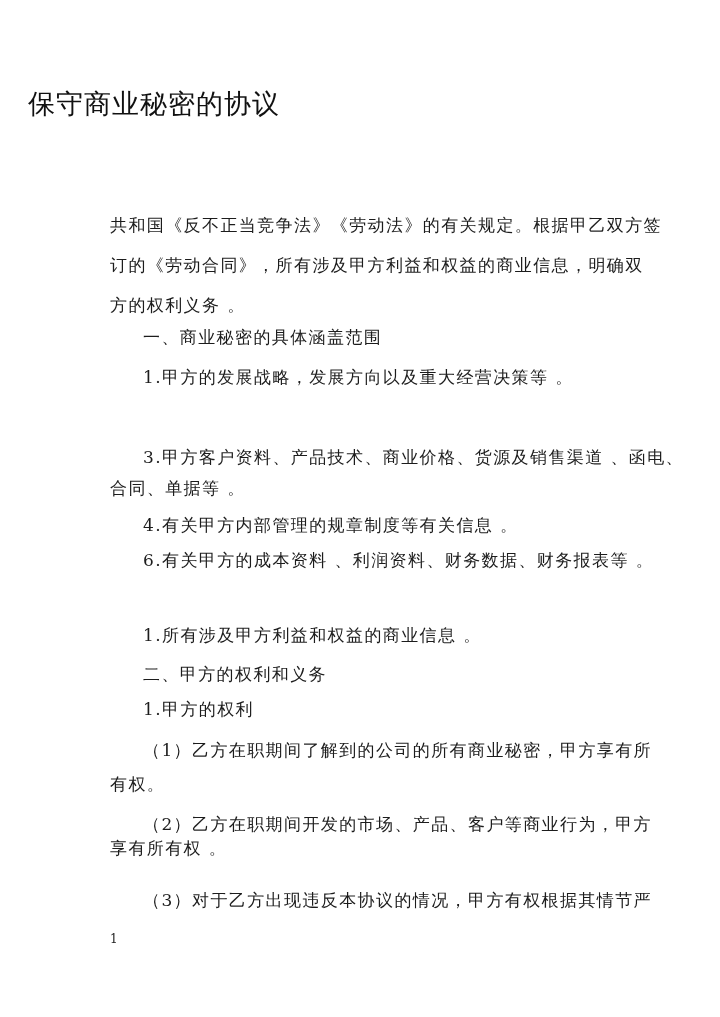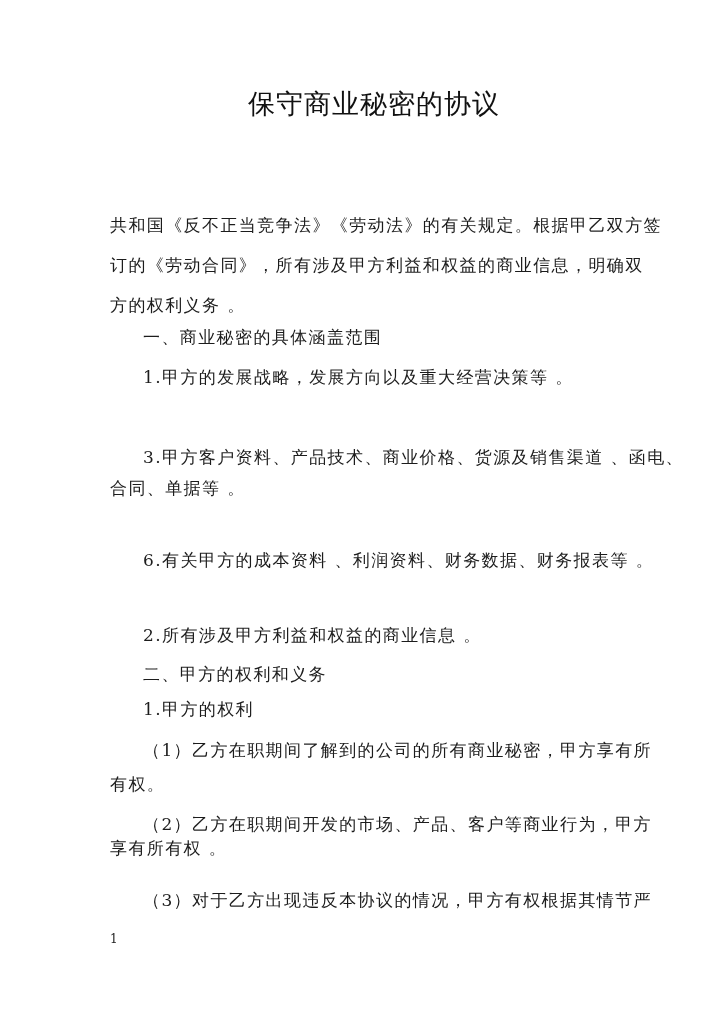--- a/index.html
+++ b/index.html
@@ -19,21 +19,21 @@
       position: absolute;
       left: 0; top: 0;
       width: 720px; height: 1017px;
       background: #ffffff;
     }
     .title {
       position: absolute;
       left: 0;
       width: 720px;
       top: 86px;
-      text-align: center;
+      text-align: left;
       font-size: 27px;
       letter-spacing: 1px;
       color: #111;
       padding-left: 28px;
       box-sizing: border-box;
     }
     .line {
       position: absolute;
       left: 110px;
       width: 500px;
@@ -59,22 +59,23 @@
   <div class="title">保守商业秘密的协议</div>
 
   <div class="line" style="top:213px">共和国《反不正当竞争法》《劳动法》的有关规定。根据甲乙双方签</div>
   <div class="line" style="top:253px">订的《劳动合同》，所有涉及甲方利益和权益的商业信息，明确双</div>
   <div class="line" style="top:293px">方的权利义务 。</div>
 
   <div class="line indent" style="top:325px">一、商业秘密的具体涵盖范围</div>
   <div class="line indent" style="top:365px">1.甲方的发展战略，发展方向以及重大经营决策等 。</div>
   <div class="line indent" style="top:445px">3.甲方客户资料、产品技术、商业价格、货源及销售渠道 、函电、</div>
   <div class="line" style="top:476px">合同、单据等 。</div>
+  <div class="line indent" style="top:513px">4.有关甲方内部管理的规章制度等有关信息 。</div>
   <div class="line indent" style="top:548px">6.有关甲方的成本资料 、利润资料、财务数据、财务报表等 。</div>
-  <div class="line indent" style="top:623px">2.所有涉及甲方利益和权益的商业信息 。</div>
+  <div class="line indent" style="top:623px">1.所有涉及甲方利益和权益的商业信息 。</div>
 
   <div class="line indent" style="top:662px">二、甲方的权利和义务</div>
   <div class="line indent" style="top:697px">1.甲方的权利</div>
   <div class="line indent" style="top:738px">（1）乙方在职期间了解到的公司的所有商业秘密，甲方享有所</div>
   <div class="line" style="top:772px">有权。</div>
   <div class="line indent" style="top:812px">（2）乙方在职期间开发的市场、产品、客户等商业行为，甲方</div>
   <div class="line" style="top:836px">享有所有权 。</div>
   <div class="line indent" style="top:888px">（3）对于乙方出现违反本协议的情况，甲方有权根据其情节严</div>
 
   <div class="page-number">1</div>

